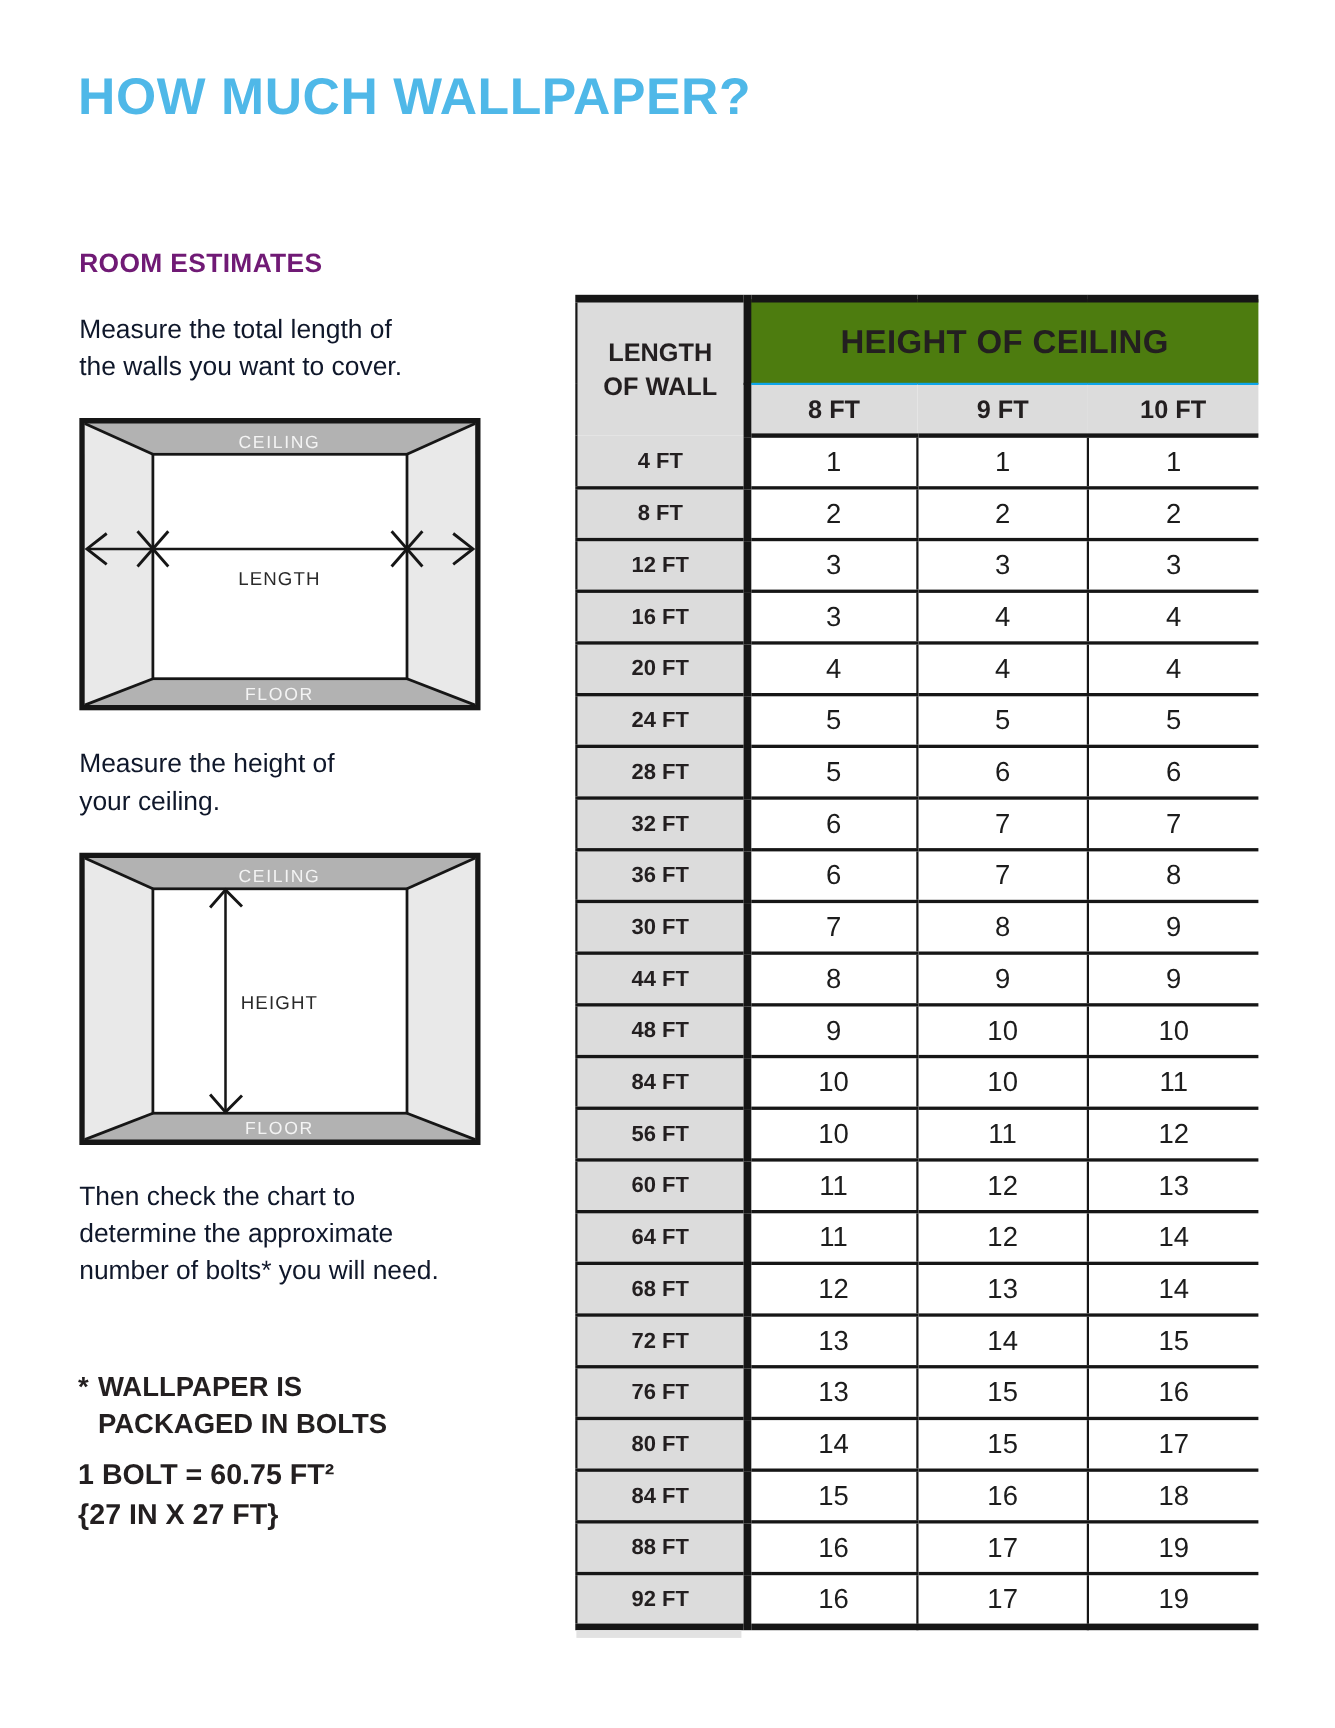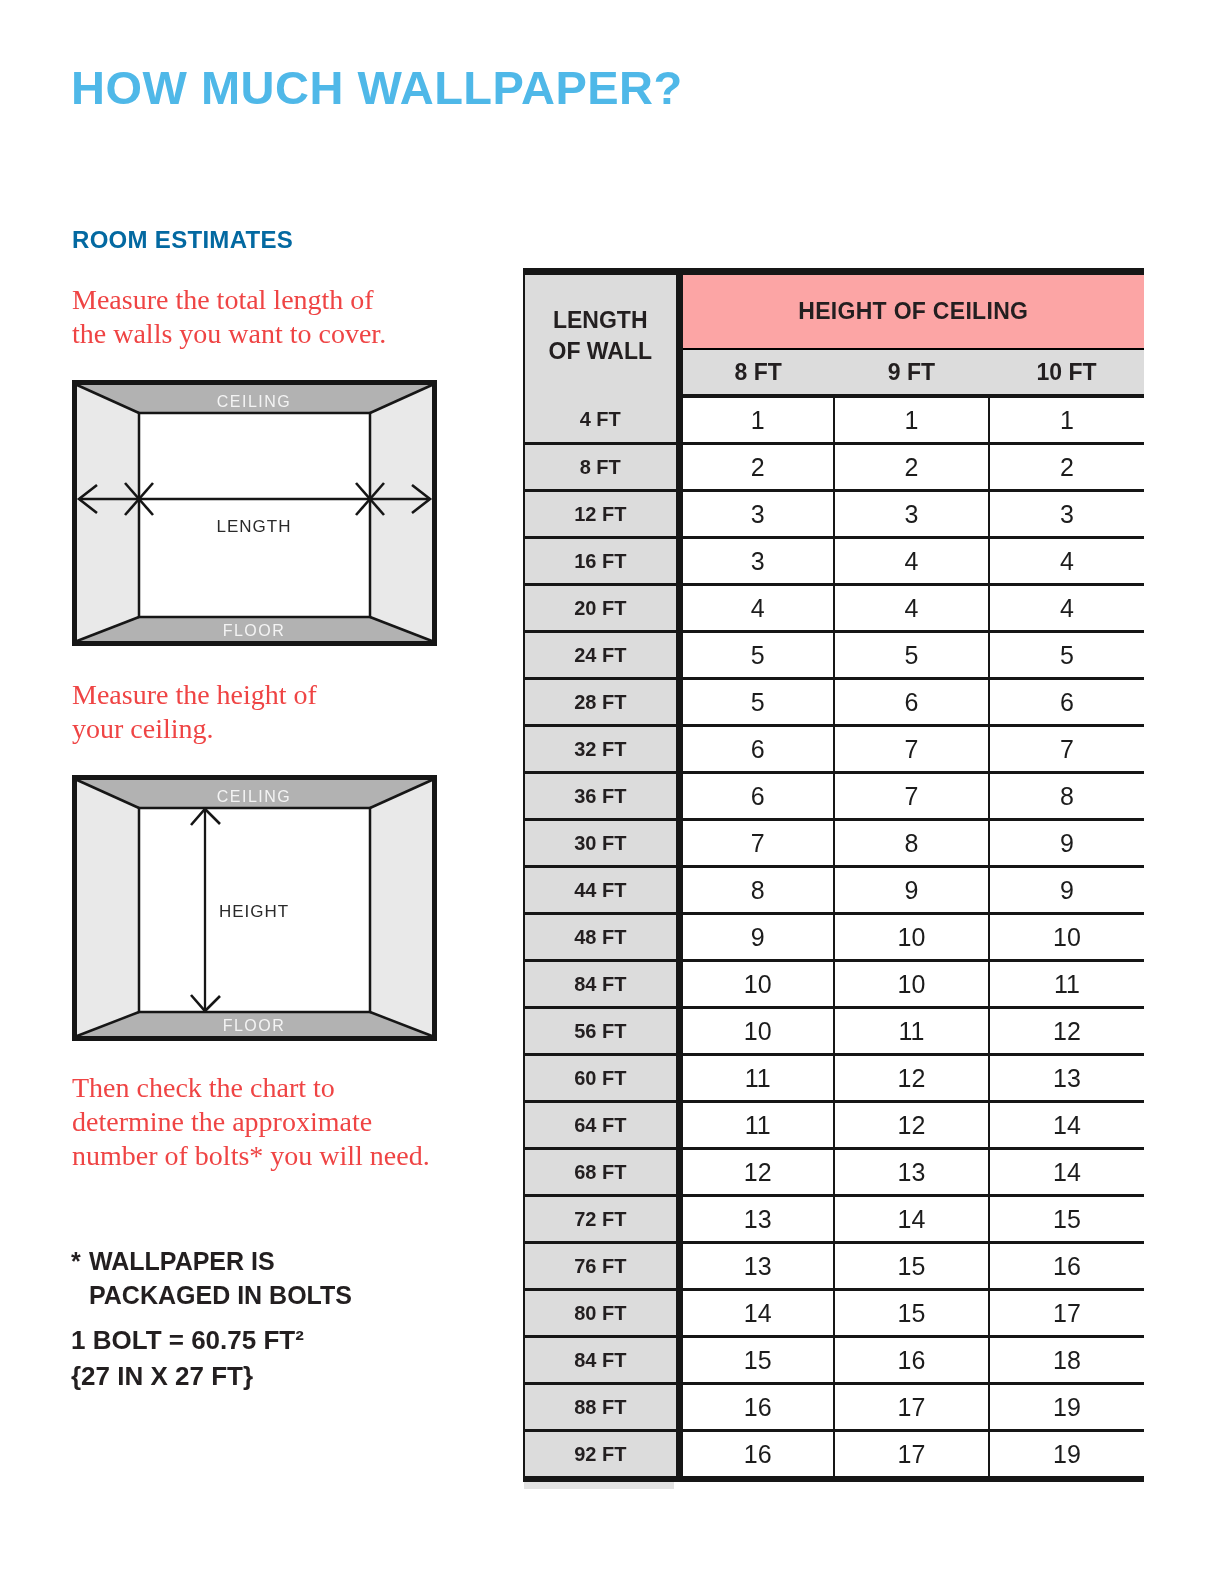--- a/index.html
+++ b/index.html
@@ -19,30 +19,29 @@
     position: absolute;
     left: 71px; top: 60px;
     font-size: 47px; font-weight: bold;
     color: #4fb8e8;
     letter-spacing: 0.5px;
   }
   .section-heading {
     position: absolute;
     left: 72px; top: 226px;
     font-size: 24px; font-weight: bold;
-    color: #0369a1;
+    color: #701a75;
     letter-spacing: 0.3px;
   }
   .para {
     position: absolute;
     left: 72px;
-    font-size: 28px;
+    font-size: 24px;
     line-height: 34px;
-    color: #ef4444;
-    font-family: Liberation Serif, serif;
+    color: #0f172a;
   }
   .para1 { top: 283px; }
   .para2 { top: 678px; }
   .para3 { top: 1071px; }
 
   .diagram { position: absolute; left: 72px; width: 365px; height: 266px; }
   .diagram1 { top: 380px; }
   .diagram2 { top: 775px; }
 
   .footnote {
@@ -83,24 +82,24 @@
   table.bolts col { width: 155px; }
   table.bolts th, table.bolts td { padding: 0; text-align: center; vertical-align: middle; }
   th.corner {
     background: #dcdcdc;
     border-right: 7px solid #161616;
     font-size: 23px; font-weight: bold;
     line-height: 31px;
     white-space: pre-line;
   }
   th.group {
-    background: #fca5a5;
-    border-bottom: 2px solid #000000;
+    background: #4d7c0f;
+    border-bottom: 2px solid #0ea5e9;
     height: 73px;
-    font-size: 23px; font-weight: bold;
+    font-size: 30px; font-weight: bold;
     letter-spacing: 0.3px;
   }
   th.sub {
     background: #dcdcdc;
     border-bottom: 4px solid #161616;
     height: 44px;
     font-size: 23px; font-weight: bold;
   }
   tbody th.rlabel {
     background: #dcdcdc;

